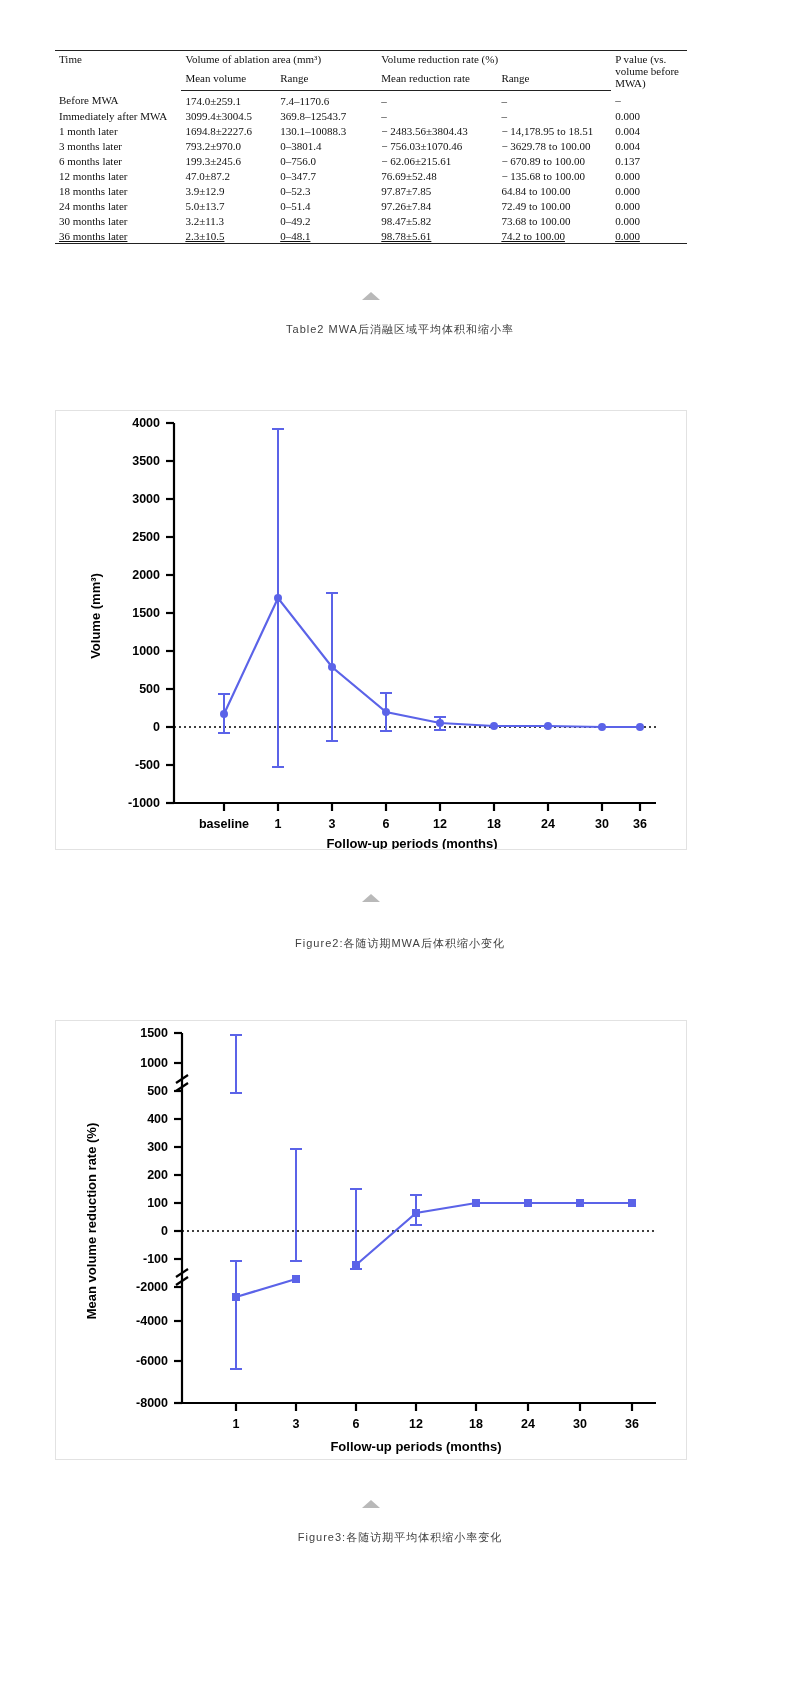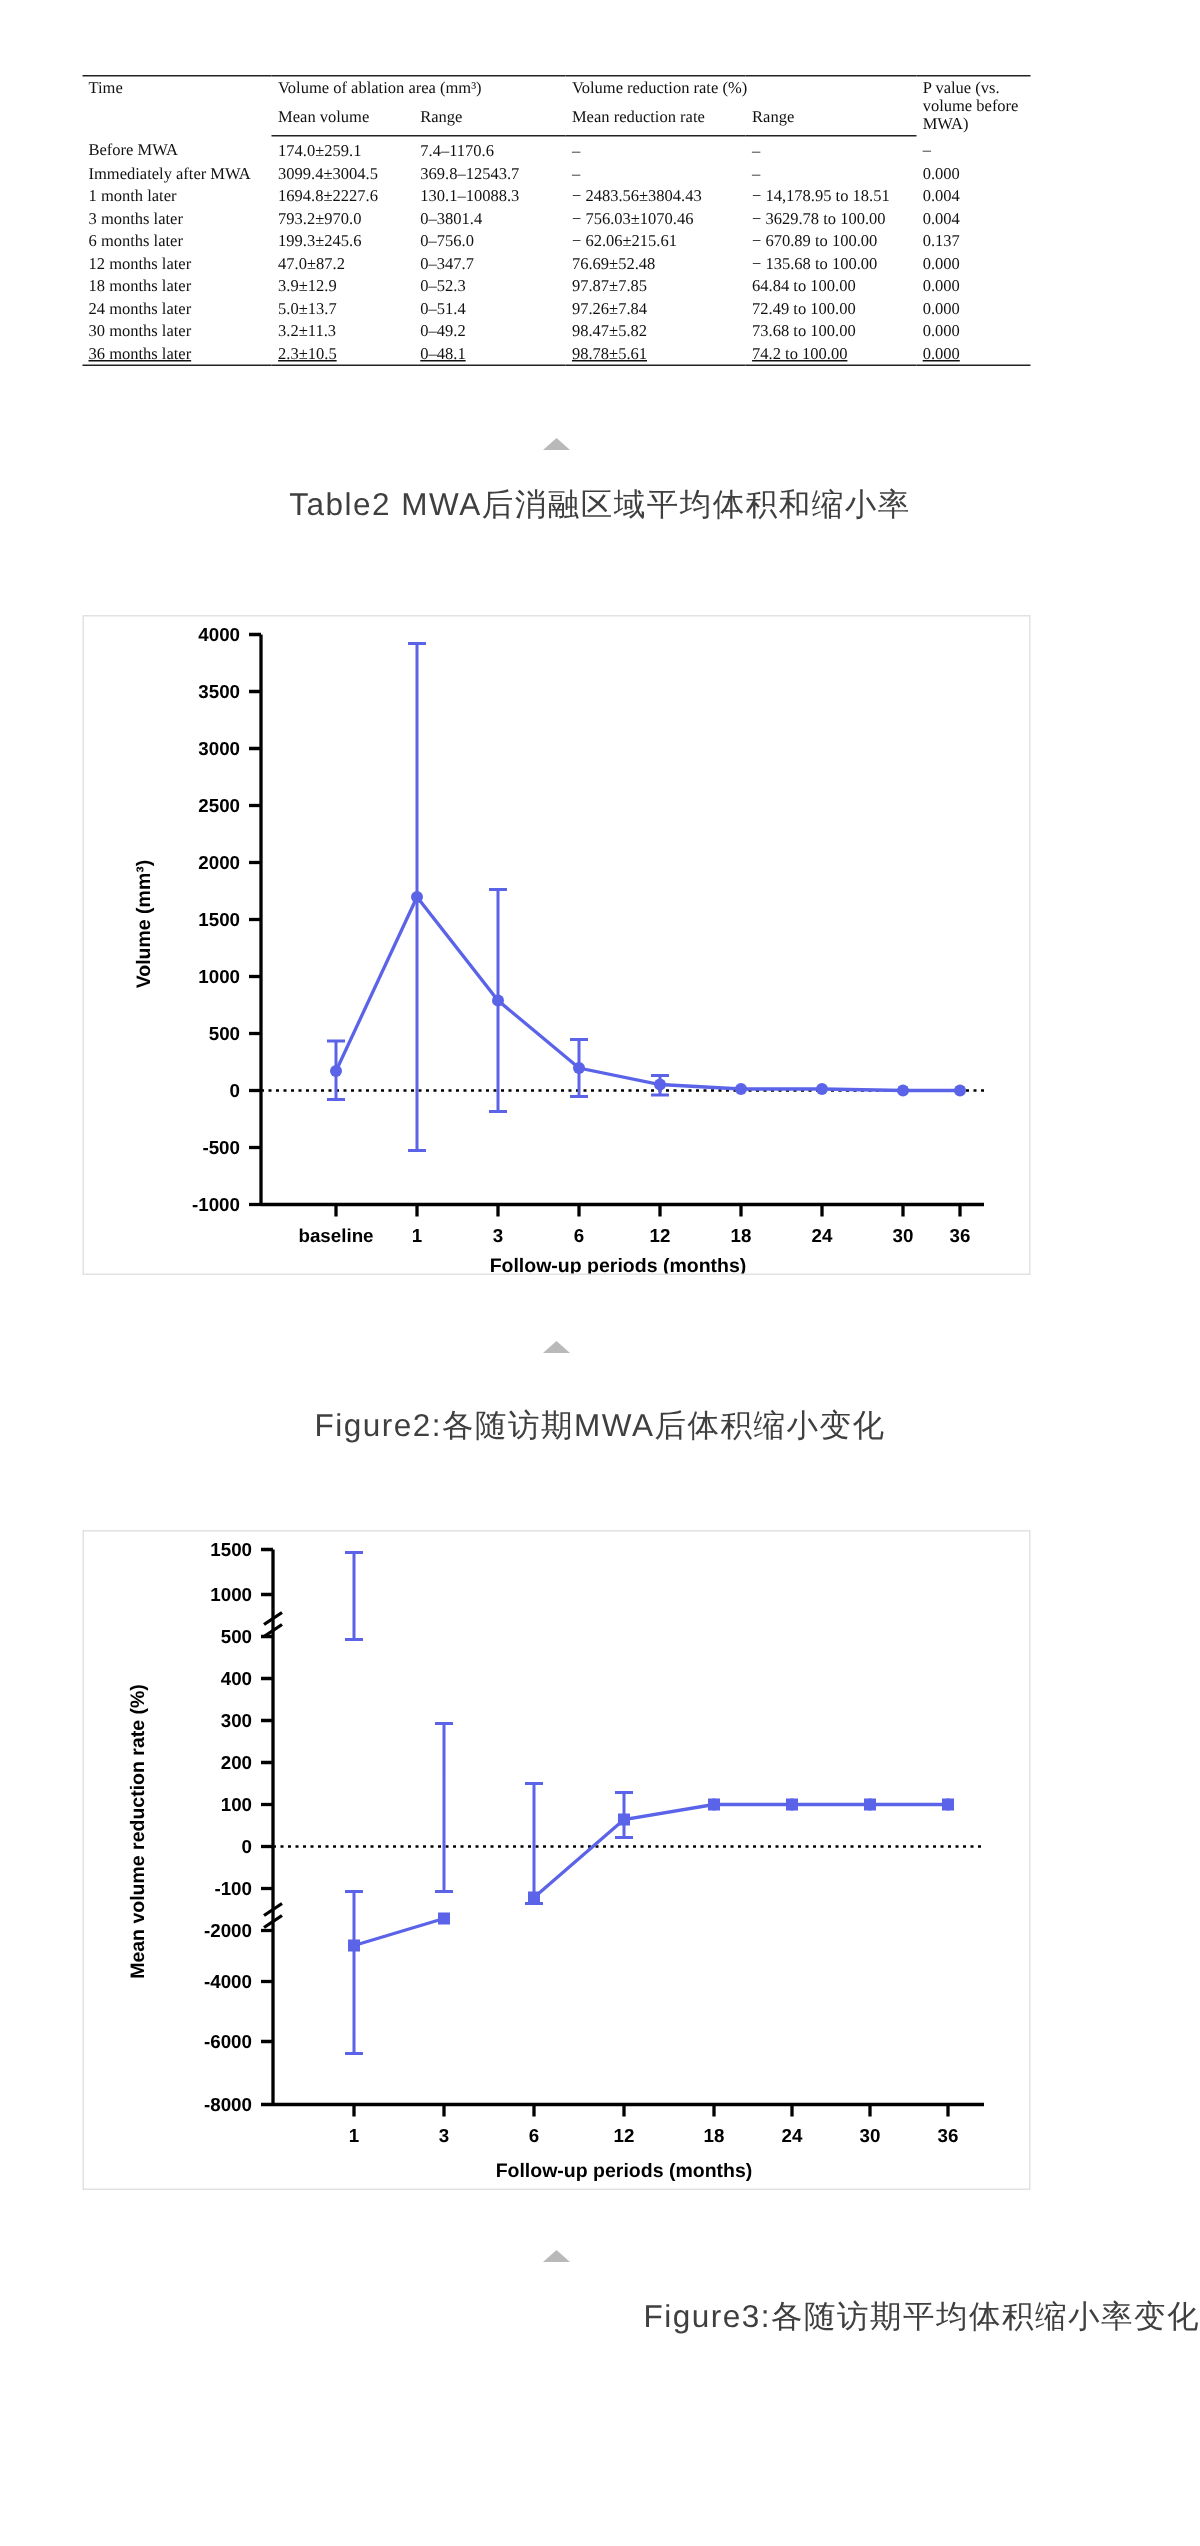--- a/index.html
+++ b/index.html
@@ -46,21 +46,21 @@
     width: 0; height: 0;
     border-left: 9px solid transparent;
     border-right: 9px solid transparent;
     border-bottom: 8px solid #b9b9b9;
   }
   .caption {
     position: absolute;
     width: 100%; left: 0;
     text-align: center;
     color: #3f3f3f;
-    font-size: 21px;
+    font-size: 11px;
     letter-spacing: 1px;
     font-family: "Liberation Sans", sans-serif;
   }
 
   
   .fig-card {
     position: absolute;
     left: 55px; width: 632px;
     background: #fff;
     border: 1px solid #e2e2e2;
@@ -404,13 +404,13 @@
       <rect class="marker-sq" x="520" y="178" width="8" height="8"></rect>
       <rect class="marker-sq" x="572" y="178" width="8" height="8"></rect>
     </g>
 
     <text class="axis-label" x="360" y="430" text-anchor="middle">Follow-up periods (months)</text>
     <text class="axis-label" x="40" y="200" text-anchor="middle" transform="rotate(-90 40 200)">Mean volume reduction rate (%)</text>
   </svg>
 </div>
 
 <div class="arrow" style="left:362px; top:1500px;"></div>
-<div class="caption" style="top:1530px;text-align:right;">Figure3:各随访期平均体积缩小率变化</div>
+<div class="caption" style="top:1530px;">Figure3:各随访期平均体积缩小率变化</div>
 
 </body></html>

